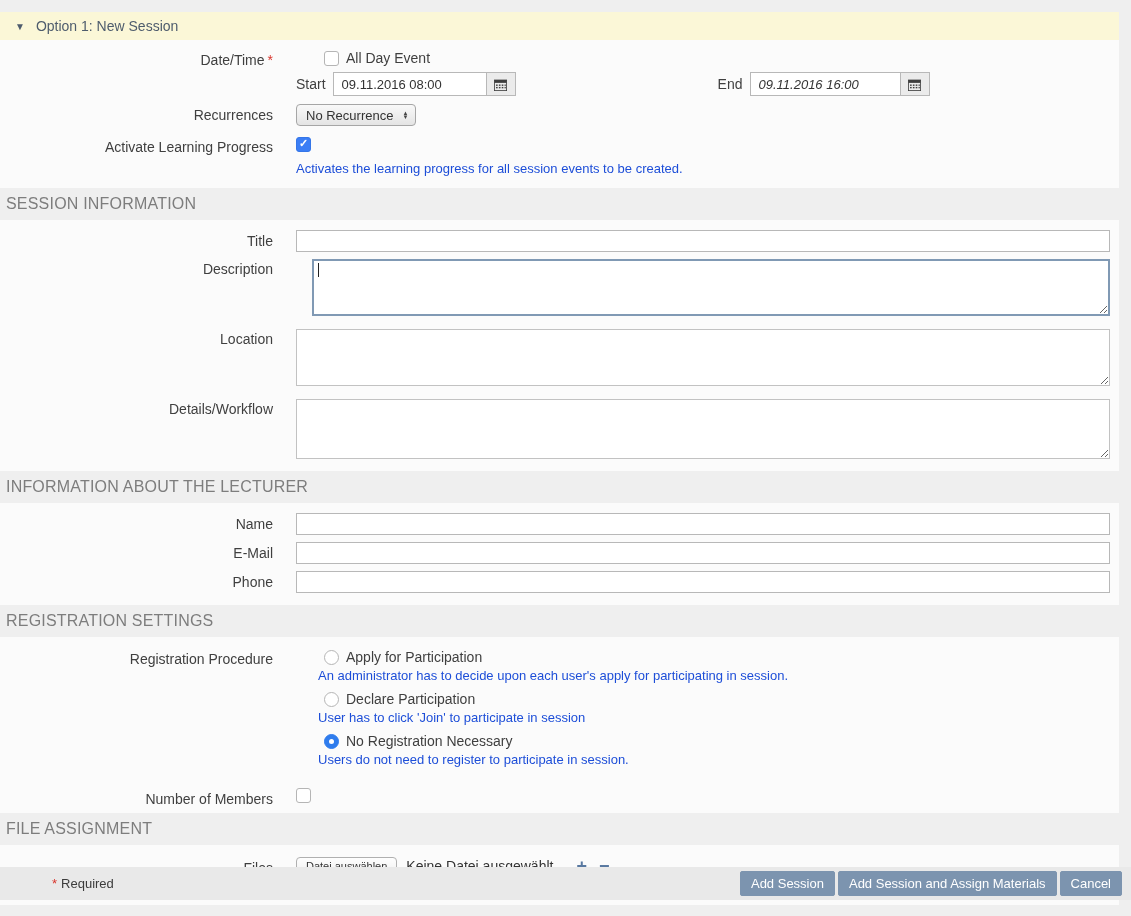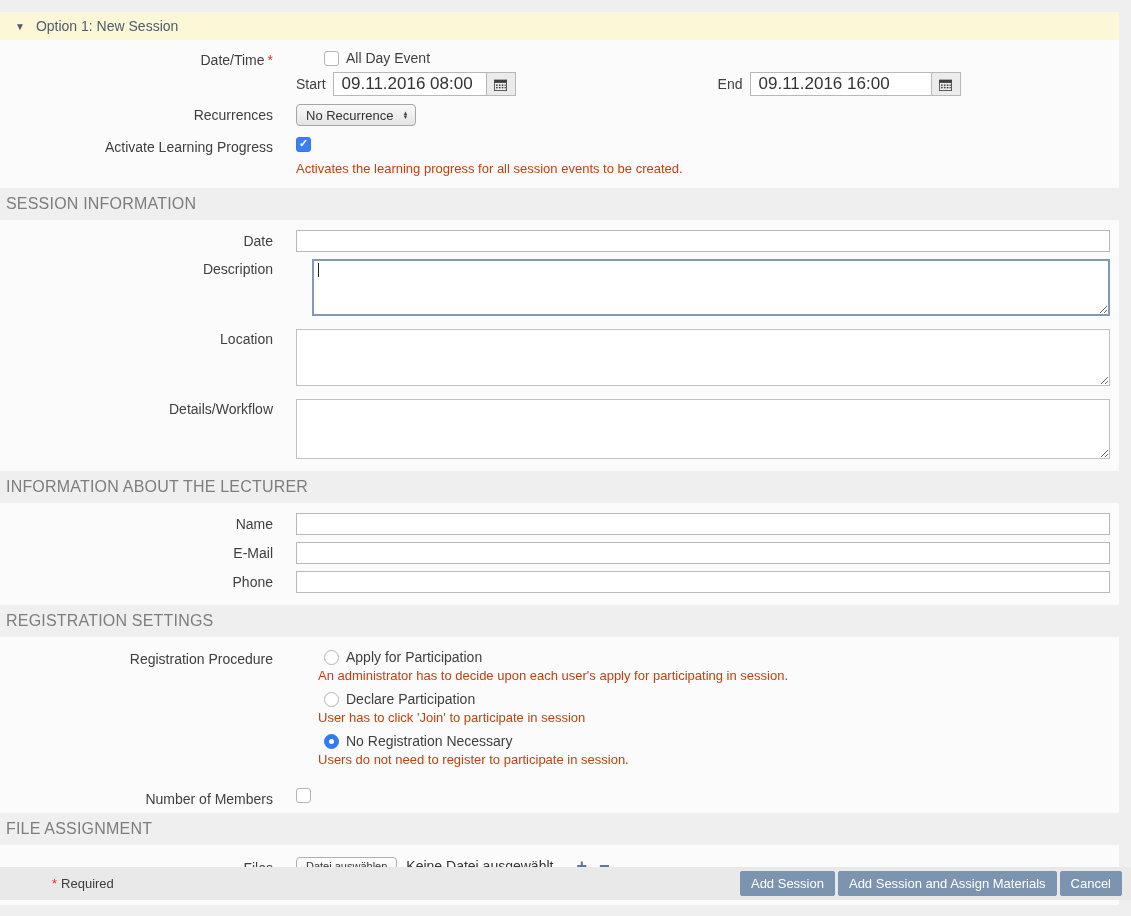--- a/index.html
+++ b/index.html
@@ -35,21 +35,21 @@
   .frow { display:flex; margin-bottom:7px; }
   .frow:last-child { margin-bottom:0; }
   .flabel {
     width:296px; min-width:296px;
     text-align:right; padding-right:23px; padding-top:3px;
     font-size:14px; color:#3f3f3f;
   }
   .flabel.top { padding-top:2px; }
   .ctrl { flex:1; min-width:0; }
   .req { color:#d9342b; margin-left:3px; }
-  .byline { font-size:13px; color:#c2410c; margin-top:5px; }
+  .byline { font-size:13px; color:#1d4ed8; margin-top:5px; }
   
   .txt {
     height:22px; width:100%;
     border:1px solid #b8b8b8; background:#fff;
     font-size:13px; font-family:inherit; color:#333;
     padding:0 6px;
   }
   .ta {
     display:block; width:100%;
     border:1px solid #c2c2c2; background:#fff;
@@ -58,24 +58,24 @@
   }
   .ta.focused { border:2px solid #8099b4; }
   .ta-wrap { position:relative; }
   .caret { position:absolute; left:6px; top:4px; width:1px; height:14px; background:#222; }
   
   .inline-row { display:flex; align-items:center; }
   .dategroup { display:flex; align-items:center; }
   .dlabel { font-size:14px; color:#3f3f3f; margin-right:7px; }
   .dtxt {
     height:24px; border:1px solid #b8b8b8; background:#fff;
-    font-size:17px; font-family:inherit; color:#333; padding:0 8px;
+    font-size:13px; font-family:inherit; color:#333; padding:0 8px;
   }
   .dtxt.start { width:154px; }
-  .dtxt.end { width:182px; }
+  .dtxt.end { width:151px;font-style:italic; }
   .calbtn {
     width:29px; height:24px; background:#ebebeb;
     border:1px solid #b8b8b8; border-left:none;
     display:flex; align-items:center; justify-content:center;
     cursor:pointer;
   }
   .endgroup { margin-left:202px; }
   
   .cb {
     width:15px; height:15px; border:1px solid #b5b5b5; border-radius:3px;
@@ -218,21 +218,21 @@
       <div class="ctrl">
         <span class="cb checked"></span>
         <div class="byline">Activates the learning progress for all session events to be created.</div>
       </div>
     </div>
   </div>
 
   <div class="band">SESSION INFORMATION</div>
   <div class="block">
     <div class="frow">
-      <div class="flabel">Date</div>
+      <div class="flabel">Title</div>
       <div class="ctrl"><input class="txt" style=""></div>
     </div>
     <div class="frow" style="margin-bottom:13px;gap:16px;">
       <div class="flabel top">Description</div>
       <div class="ctrl ta-wrap">
         <textarea class="ta focused" style="height: 57px;"></textarea>
         <span class="caret"></span>
       </div>
     </div>
     <div class="frow" style="margin-bottom:13px;">

